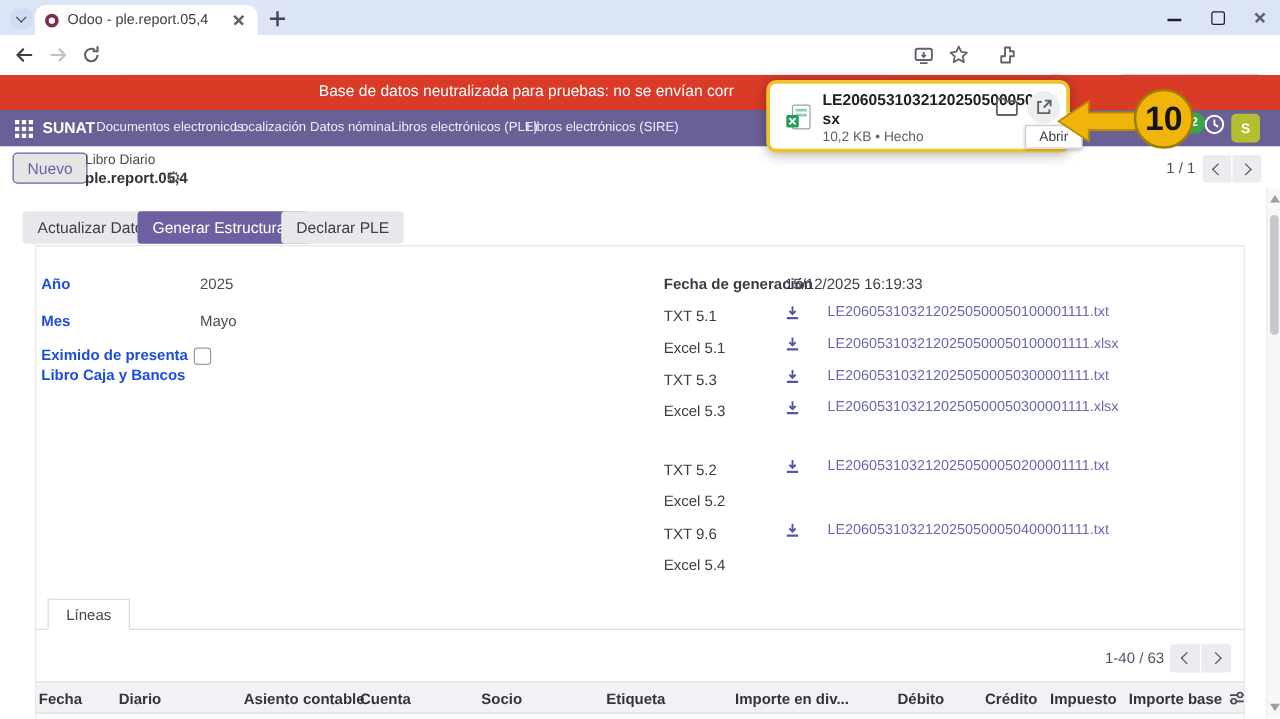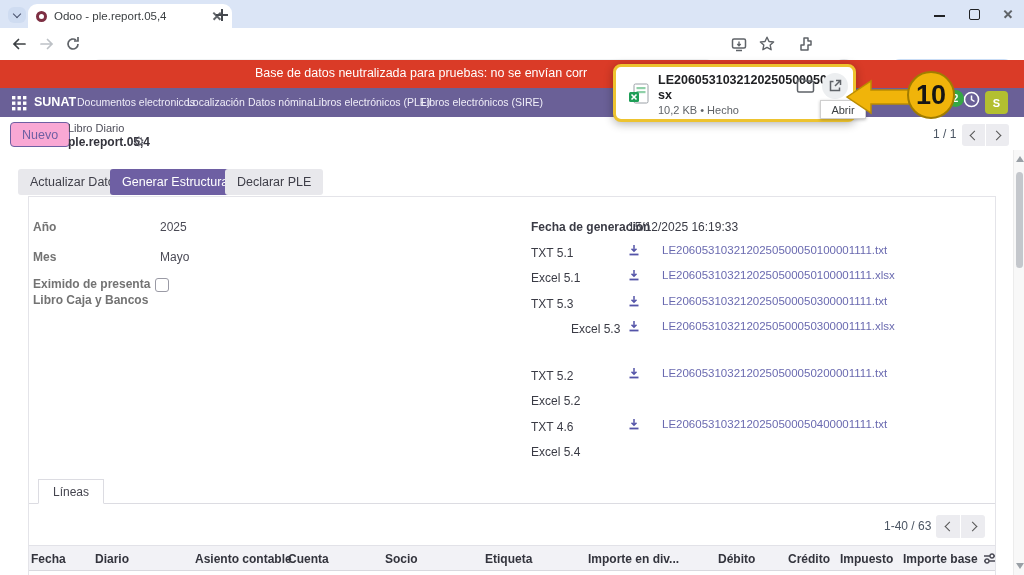--- a/index.html
+++ b/index.html
@@ -5,21 +5,21 @@
   * { margin:0; padding:0; box-sizing:border-box; }
   html,body { width:1024px; height:575px; overflow:hidden; }
   body { font-family:"Liberation Sans", sans-serif; background:#fff; position:relative; }
   .abs { position:absolute; }
   .window { position:absolute; inset:0; width:1024px; height:575px; background:#fff; }
 
   
   .tabstrip { position:absolute; left:0; top:0; width:1024px; height:28px; background:#dbe5f6; }
   .tabsearch { position:absolute; left:8px; top:7px; width:18px; height:16px; border-radius:6px; background:#cfdcf1; display:flex; align-items:center; justify-content:center; cursor:pointer; }
   .chev-down { width:6px; height:6px; border-right:1.6px solid #47506b; border-bottom:1.6px solid #47506b; transform:rotate(45deg); margin-top:-3px; }
-  .tab { position:absolute; left:28px; top:4px; width:204px; height:24px; background:#fff; border-radius:9px 9px 0 0; display:flex; align-items:center; padding:0 8px; }
+  .tab { position:absolute; left:28px; top:4px; width:178px; height:24px; background:#fff; border-radius:9px 9px 0 0; display:flex; align-items:center; padding:0 8px; }
   .favicon { width:11px; height:11px; border:3px solid #7d2f43; border-radius:50%; flex:0 0 auto; }
   .tab-title { font-size:11.5px; color:#3c4043; margin-left:7px; white-space:nowrap; overflow:hidden; flex:1; }
   .tab-close { width:14px; height:14px; position:relative; cursor:pointer; flex:0 0 auto; }
   .x-icon::before, .x-icon::after { content:""; position:absolute; left:50%; top:50%; width:10px; height:1.6px; background:#5f6368; }
   .x-icon::before { transform:translate(-50%,-50%) rotate(45deg); }
   .x-icon::after  { transform:translate(-50%,-50%) rotate(-45deg); }
   .newtab { position:absolute; left:214px; top:7px; width:16px; height:16px; cursor:pointer; }
   .plus::before { content:""; position:absolute; left:2px; top:7px; width:12px; height:1.8px; background:#45494f; }
   .plus::after  { content:""; position:absolute; left:7px; top:2px; width:1.8px; height:12px; background:#45494f; }
   .winctl { position:absolute; top:6px; width:16px; height:16px; cursor:pointer; }
@@ -44,37 +44,37 @@
   .banner span { position:absolute; left:255px; top:6px; font-size:12.5px; color:#fff; white-space:nowrap; }
 
   
   .navbar { position:absolute; left:0; top:88px; width:1024px; height:29px; background:#6a6097; }
   .nav-item { position:absolute; top:8px; font-size:10.5px; color:#efedf8; white-space:nowrap; cursor:pointer; }
   .brand { font-weight:bold; font-size:12.5px; top:7px; }
   .navbadge { position:absolute; left:947px; top:90px; width:17px; height:17px; border-radius:50%; background:#35a845; color:#fff; font-size:10px; font-weight:bold; display:flex; align-items:center; justify-content:center; z-index:30; }
   .avatar { position:absolute; left:985px; top:91px; width:23px; height:23px; border-radius:4px; background:#b3bf30; color:#fff; font-size:11px; font-weight:bold; display:flex; align-items:center; justify-content:center; cursor:pointer; }
 
   
-  .btn-nuevo { position:absolute; left:10px; top:122px; height:25px; padding:0 11px; background:#f9a8d4; border:1px solid #6e5fa3; border-radius:4px; color:#6e5fa3; font-size:12.5px; display:flex; align-items:center; cursor:pointer; }
+  .btn-nuevo { position:absolute; left:10px; top:122px; height:25px; padding:0 11px; background:#e5e5e5; border:1px solid #6e5fa3; border-radius:4px; color:#6e5fa3; font-size:12.5px; display:flex; align-items:center; cursor:pointer; }
   .bc-top { position:absolute; left:68px; top:122px; font-size:11px; color:#4c4c58; }
   .bc-bottom { position:absolute; left:68px; top:135px; font-size:12px; color:#33333c; font-weight:bold; }
   .gear { position:absolute; left:133px; top:134px; font-size:13px; color:#55555f; cursor:pointer; }
   .pager1-txt { position:absolute; left:933px; top:127px; font-size:12px; color:#4b5563; }
   .pgbtn { position:absolute; top:124px; width:23px; height:22px; background:#ececf0; display:flex; align-items:center; justify-content:center; cursor:pointer; }
   .chevL { width:7px; height:7px; border-left:1.7px solid #555; border-bottom:1.7px solid #555; transform:rotate(45deg); margin-left:2px; }
   .chevR { width:7px; height:7px; border-right:1.7px solid #555; border-bottom:1.7px solid #555; transform:rotate(-45deg); margin-right:2px; }
 
   
   .act-btn { position:absolute; top:169px; height:26px; padding:0 12px; font-size:12.5px; border:none; border-radius:3px; display:flex; align-items:center; cursor:pointer; white-space:nowrap; }
   .act-sec { background:#e8e8ec; color:#3e3e48; }
   .act-pri { background:#6e5fa3; color:#fff; }
 
   
   .sheet { position:absolute; left:28px; top:196px; width:968px; height:379px; background:#fff; border:1px solid #e4e4e9; border-bottom:none; }
-  .flabel { position:absolute; font-size:12px; font-weight:bold; color:#737373; }
+  .flabel { position:absolute; font-size:12px; font-weight:bold; color:#1d4ed8; }
   .fvalue { position:absolute; font-size:12px; color:#4a4a55; }
   .rlabel { position:absolute; font-size:12px; color:#3a3b45;padding-left:13px; }
   .checkbox { position:absolute; left:155px; top:278px; width:14px; height:14px; border:1px solid #9a9aa5; border-radius:3px; background:#fff; cursor:pointer; }
   .frow { position:absolute; left:628px; display:flex; align-items:center; gap:22px; cursor:pointer; }
   .frow span { font-size:11.5px; color:#6a6ab0; white-space:nowrap; }
   .dlsvg { flex:0 0 auto; }
 
   
   .tabline { position:absolute; left:29px; top:503px; width:966px; height:1px; background:#dcdce2; }
   .ntab { position:absolute; left:38px; top:479px; height:25px; padding:0 14px; background:#fff; border:1px solid #dcdce2; border-bottom:1px solid #fff; display:flex; align-items:center; font-size:12px; color:#44444e; cursor:pointer; z-index:2; }
@@ -231,24 +231,24 @@
   <div class="flabel" style="left:33px; top:277px;">Eximido de presenta</div>
   <div class="flabel" style="left:33px; top:293px;">Libro Caja y Bancos</div>
   <div class="checkbox"></div>
 
   <div class="rlabel" style="left:518px; top:220px; font-weight:bold;">Fecha de generación</div>
   <div class="fvalue" style="left:628px; top:220px; color:#3a3b45;">15/12/2025 16:19:33</div>
 
   <div class="rlabel" style="left:518px; top:246px;">TXT 5.1</div>
   <div class="rlabel" style="left:518px; top:271px;">Excel 5.1</div>
   <div class="rlabel" style="left:518px; top:297px;">TXT 5.3</div>
-  <div class="rlabel" style="left:518px; top:322px;margin-left:40px;">Excel 5.3</div>
+  <div class="rlabel" style="left:518px; top:322px;">Excel 5.3</div>
   <div class="rlabel" style="left:518px; top:369px;">TXT 5.2</div>
   <div class="rlabel" style="left:518px; top:394px;">Excel 5.2</div>
-  <div class="rlabel" style="left:518px; top:420px;">TXT 4.6</div>
+  <div class="rlabel" style="left:518px; top:420px;">TXT 9.6</div>
   <div class="rlabel" style="left:518px; top:445px;">Excel 5.4</div>
 
   <div class="frow" style="top:244px;">
       <svg class="dlsvg" width="12" height="12" viewBox="0 0 12 12">
         <path d="M6 1v6 M3.5 4.8 6 7.3l2.5-2.5" fill="none" stroke="#5454a8" stroke-width="1.5"></path>
         <path d="M1.5 10.5h9" stroke="#5454a8" stroke-width="1.8"></path>
       </svg>
       <span>LE2060531032120250500050100001111.txt</span>
     </div>
   <div class="frow" style="top:269px;">

